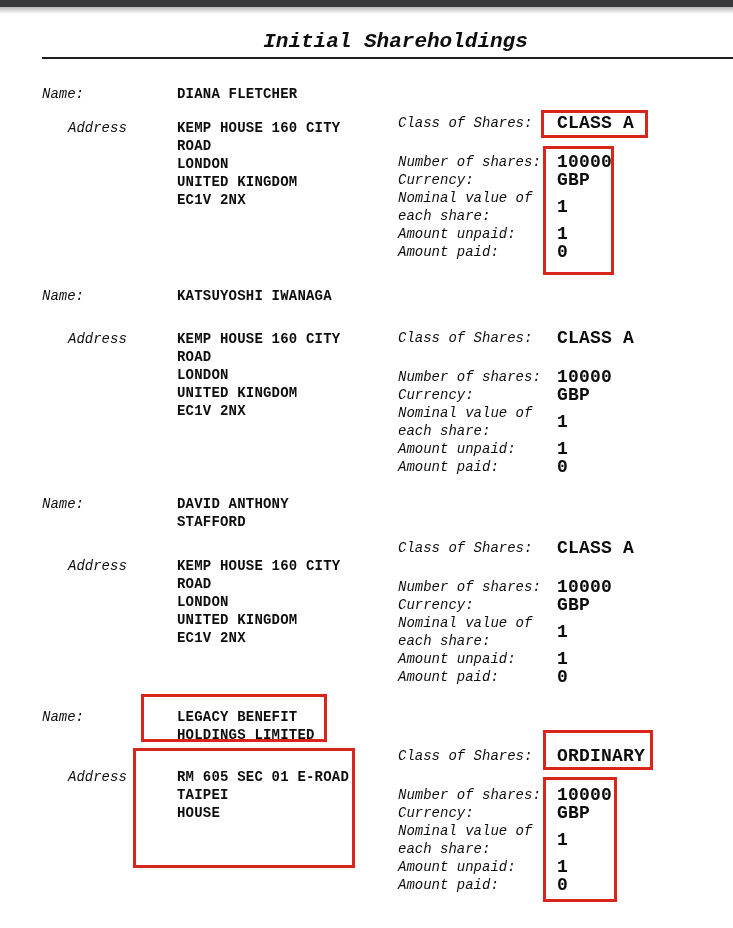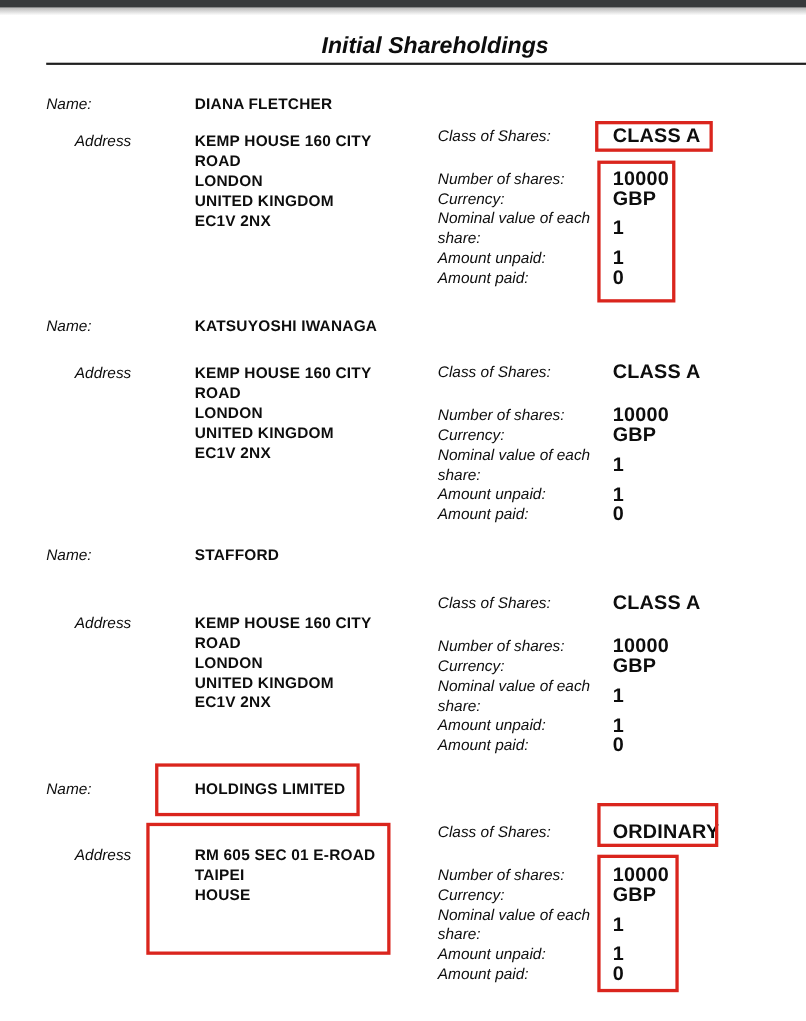--- a/index.html
+++ b/index.html
@@ -1,21 +1,21 @@
 <!DOCTYPE html>
 <html><head>
 <meta charset="utf-8">
 <style>
   html,body{margin:0;padding:0;}
   .page{
     position:relative;
     width:733px;height:928px;
     background:#ffffff;
     overflow:hidden;
-    font-family:Liberation Sans, sans-serif;
+    font-family:Liberation Mono, monospace;
     color:#0d0d0d;
   }
   
   .top-bar{position:absolute;left:0;top:0;width:733px;height:7px;background:#373a3c;}
   .top-bar-fade{position:absolute;left:0;top:7px;width:733px;height:7px;
     background:linear-gradient(#b9b9b9,#ffffff);}
   
   .doc-title{
     position:absolute;left:42px;right:0;top:16px;
     text-align:center;padding-left:16px;
@@ -141,20 +141,21 @@
       <div class="frow">
         <span class="flabel">Amount paid:</span>
         <span class="fvalue">0</span>
       </div>
     </div>
   </section>
 
   <section class="sh s3">
     <div class="lbl name-label">Name:</div>
     <div class="val name-value">
+        <div>DAVID ANTHONY</div>
         <div>STAFFORD</div>
       </div>
     <div class="lbl addr-label">Address</div>
     <div class="val addr-value">
         <div>KEMP HOUSE 160 CITY</div>
         <div>ROAD</div>
         <div>LONDON</div>
         <div>UNITED KINGDOM</div>
         <div>EC1V 2NX</div>
       </div>
@@ -182,20 +183,21 @@
       <div class="frow">
         <span class="flabel">Amount paid:</span>
         <span class="fvalue">0</span>
       </div>
     </div>
   </section>
 
   <section class="sh s4">
     <div class="lbl name-label">Name:</div>
     <div class="val name-value">
+        <div>LEGACY BENEFIT</div>
         <div>HOLDINGS LIMITED</div>
       </div>
     <div class="lbl addr-label">Address</div>
     <div class="val addr-value">
         <div>RM 605 SEC 01 E-ROAD</div>
         <div>TAIPEI</div>
         <div>HOUSE</div>
       </div>
     <div class="fields">
       <div class="frow class-row">

